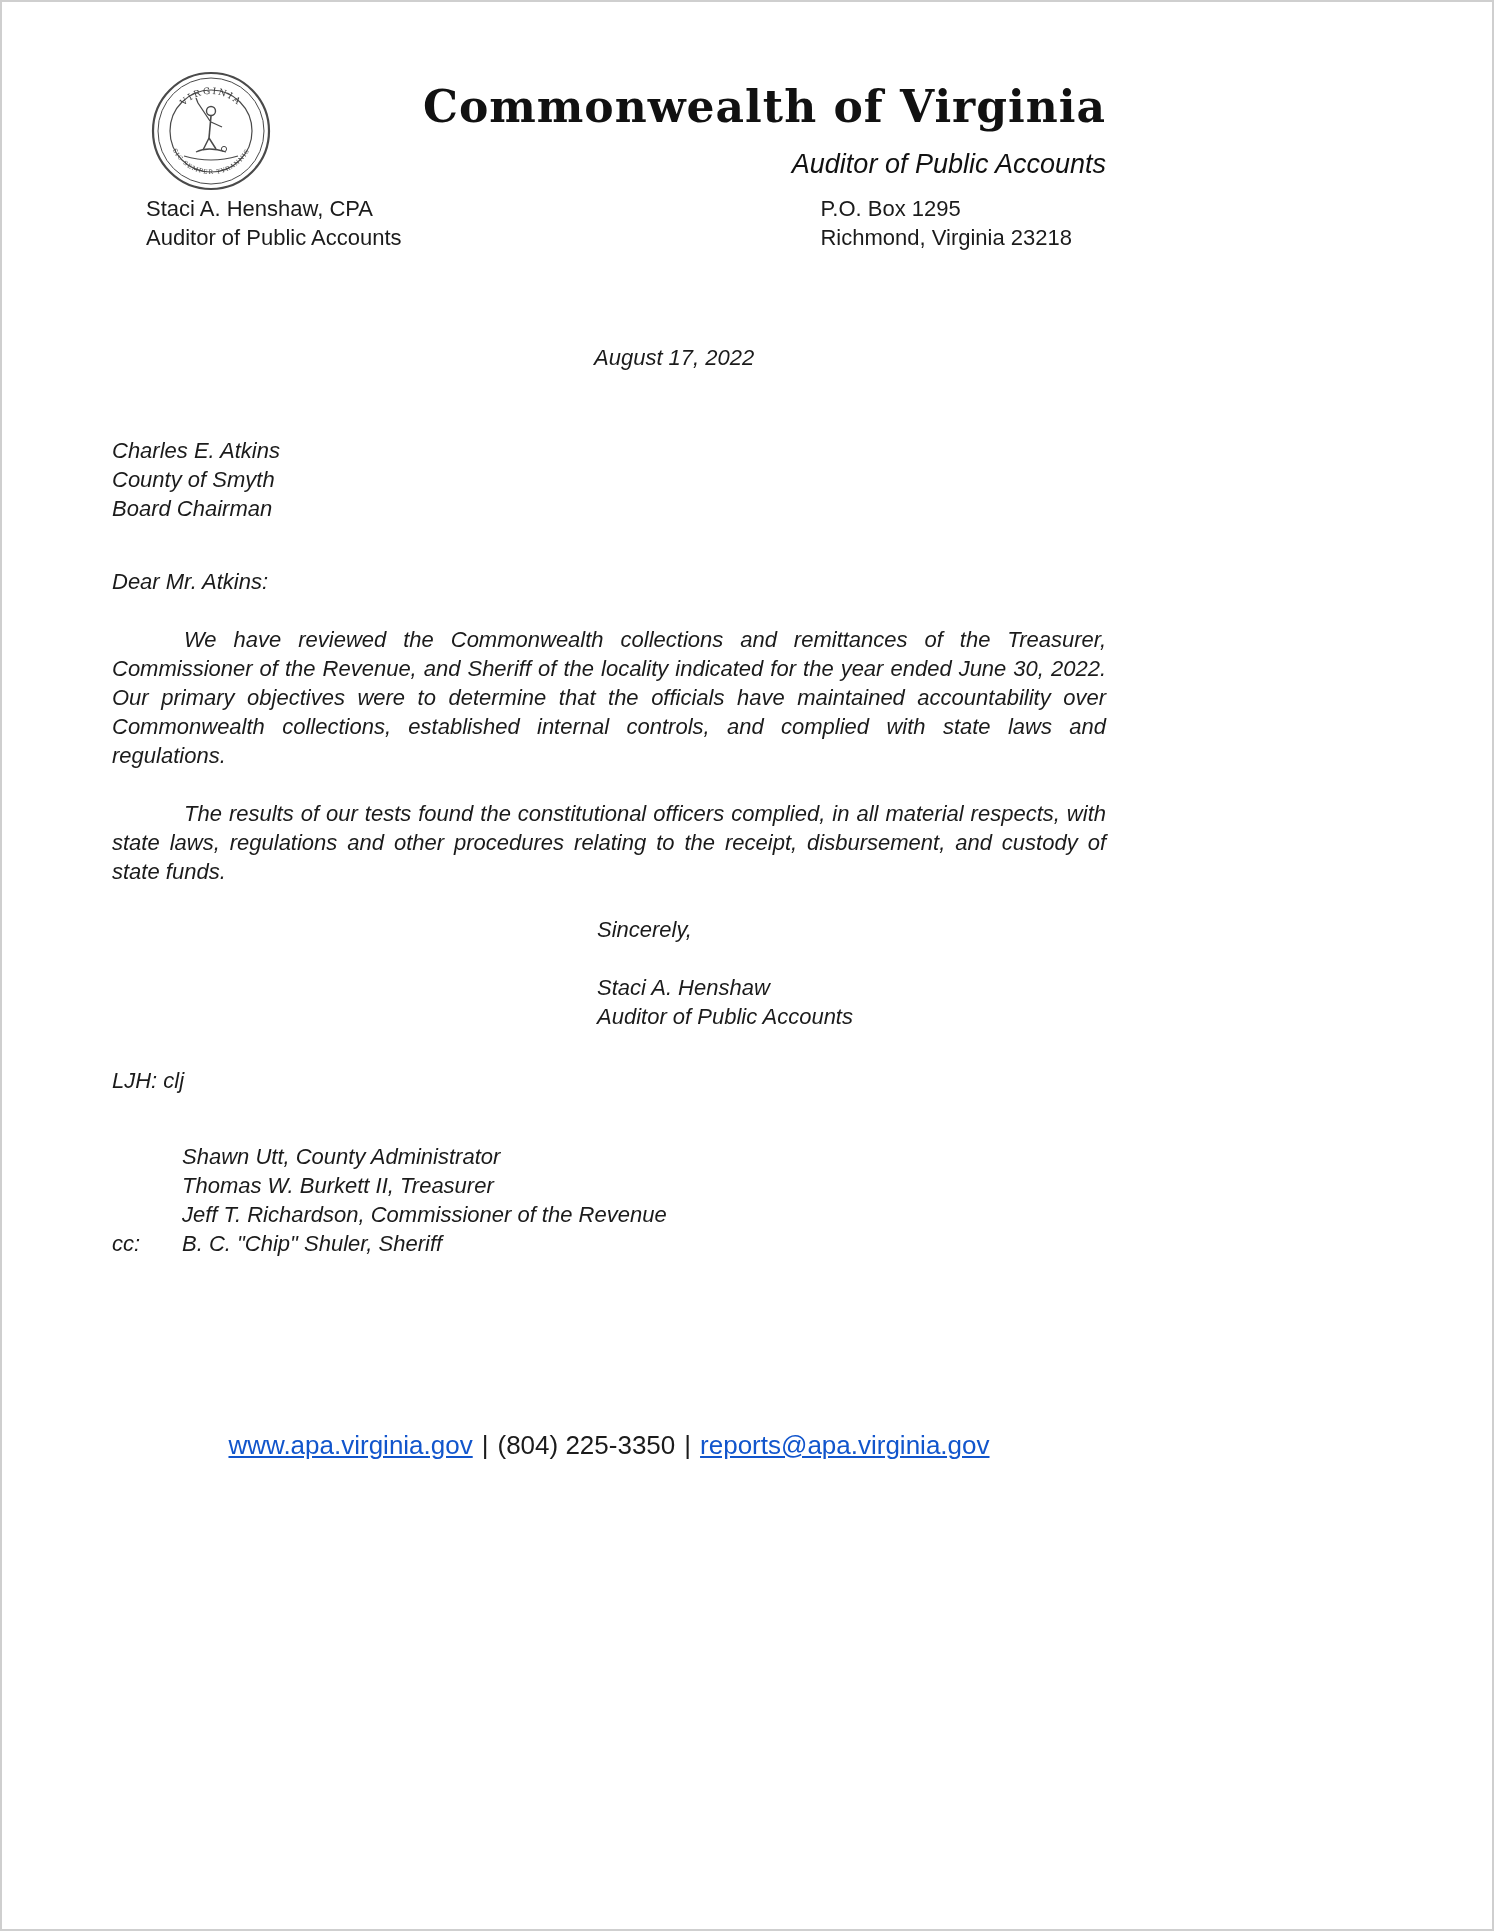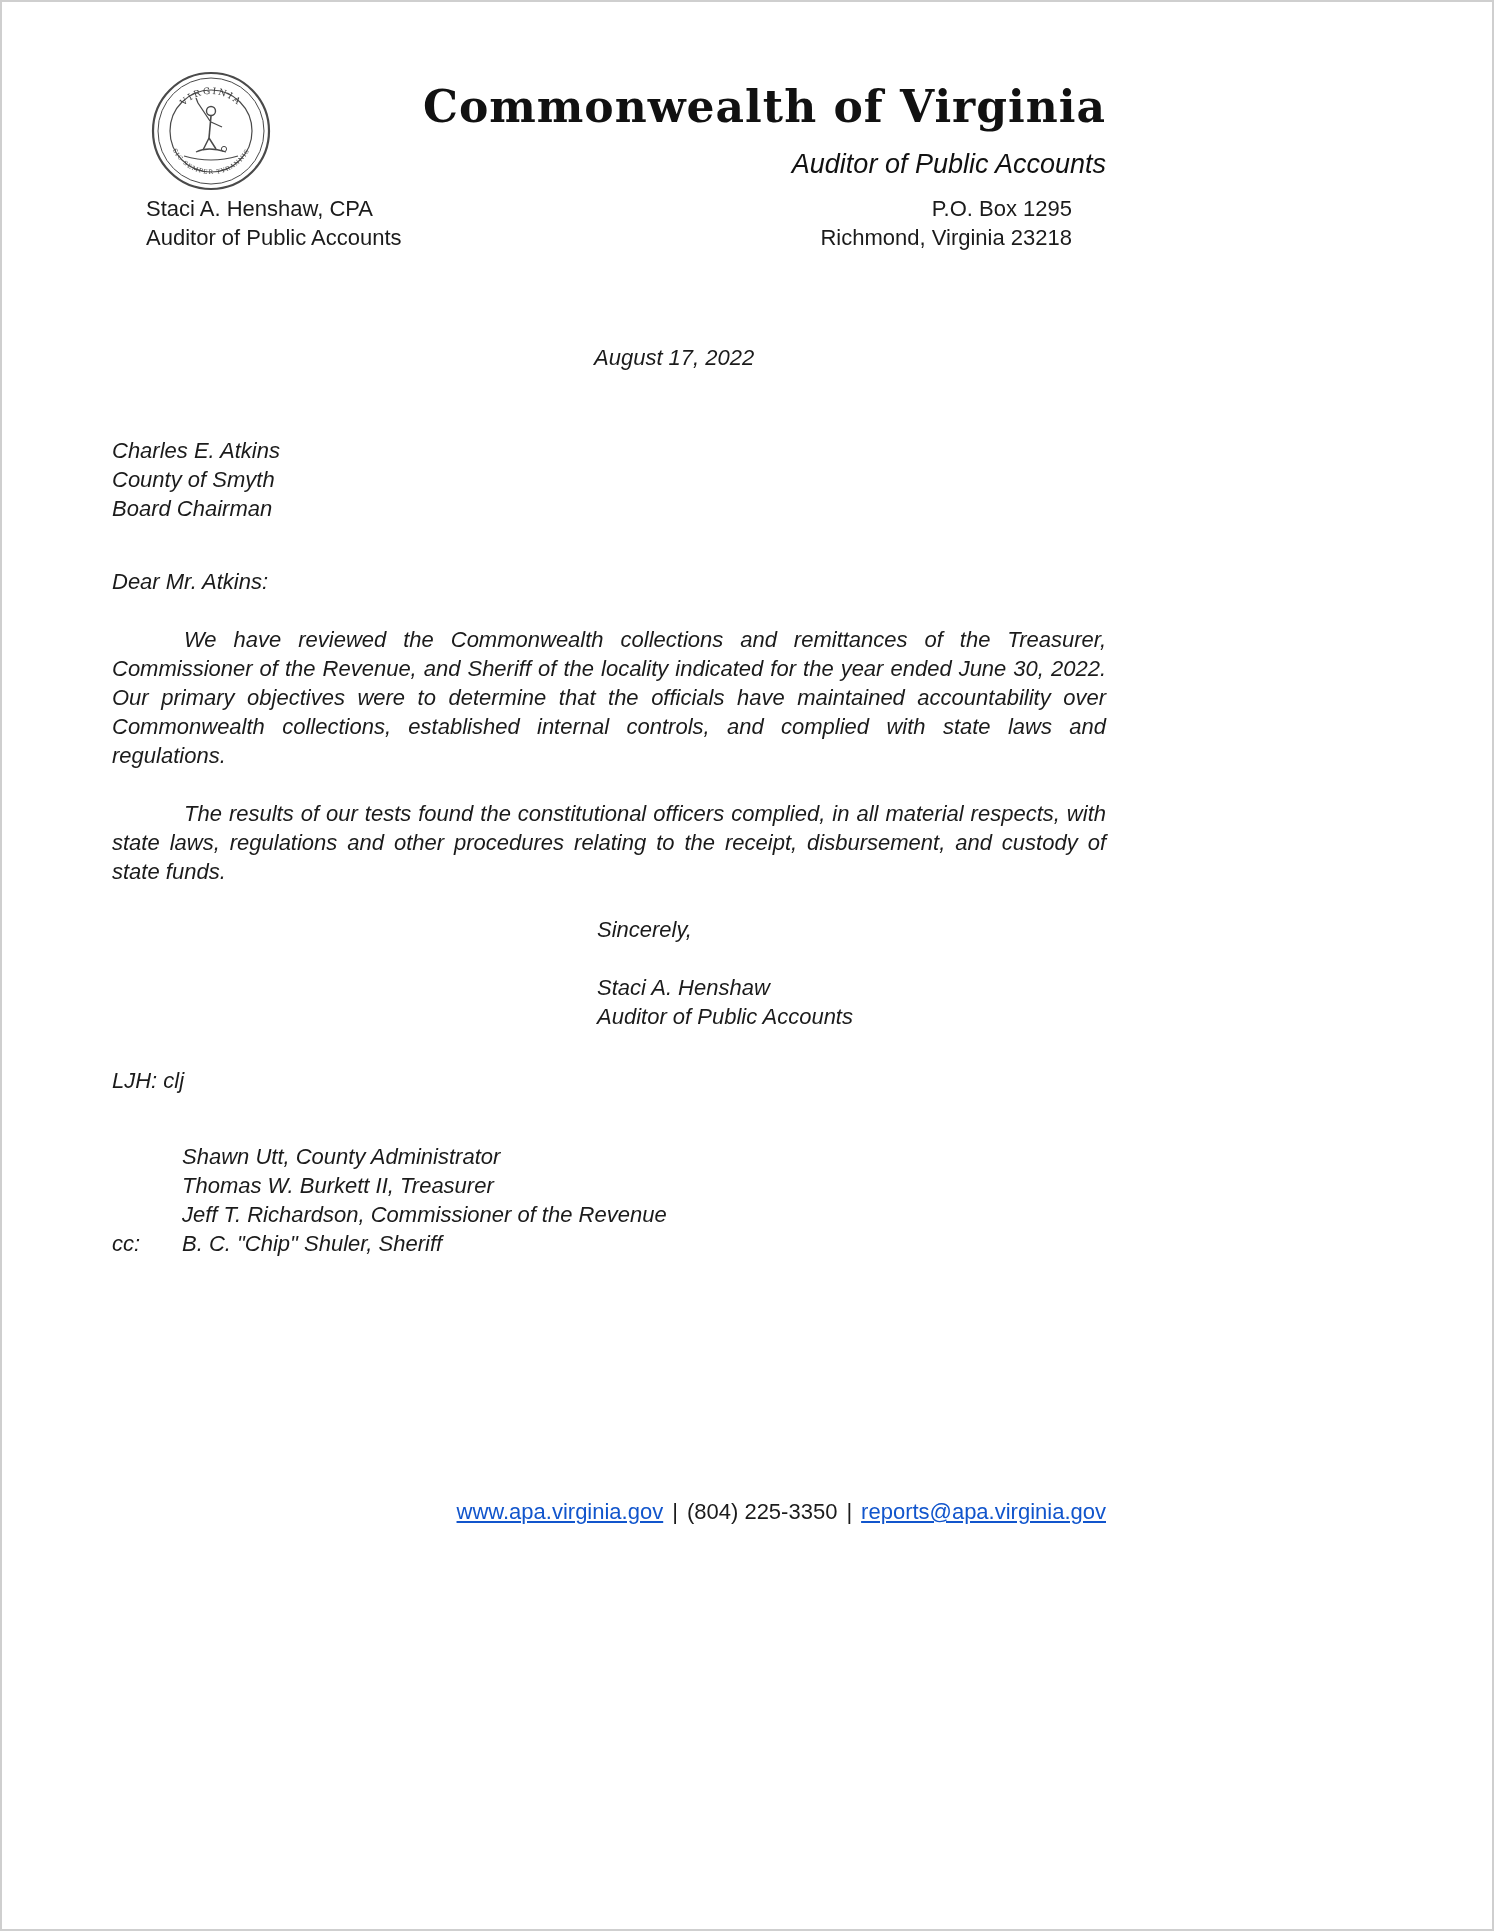--- a/index.html
+++ b/index.html
@@ -54,21 +54,21 @@
     margin-left: 110px;
     width: 994px;
     box-sizing: border-box;
     padding: 0 34px;
     margin-top: 14px;
     display: flex;
     justify-content: space-between;
     font-size: 22px;
     line-height: 1.35;
   }
-  .contact-right { text-align: right; }
+  .contact-right { }
   
   .content {
     margin-left: 110px;
     width: 994px;
     font-size: 22px;
     line-height: 29px;
     font-style: italic;
   }
   .date {
     margin-top: 90px;
@@ -87,24 +87,24 @@
   .cc-block {
     margin-top: 47px;
     display: flex;
     align-items: flex-end;
   }
   .cc-label { width: 70px; flex: 0 0 70px; }
   
   .footer {
     position: absolute;
     left: 110px;
-    top: 1495px;
-    width: 994px;
-    text-align: right;
-    font-size: 22px;
+    top: 1429px;
+    width: 994px;
+    text-align: center;
+    font-size: 26px;
     line-height: 29px;
     color: #1b1b1b;
   }
   .footer a {
     color: #1155cc;
     text-decoration: underline;
     cursor: pointer;
   }
   .footer .sep {
     margin: 0 9px;

